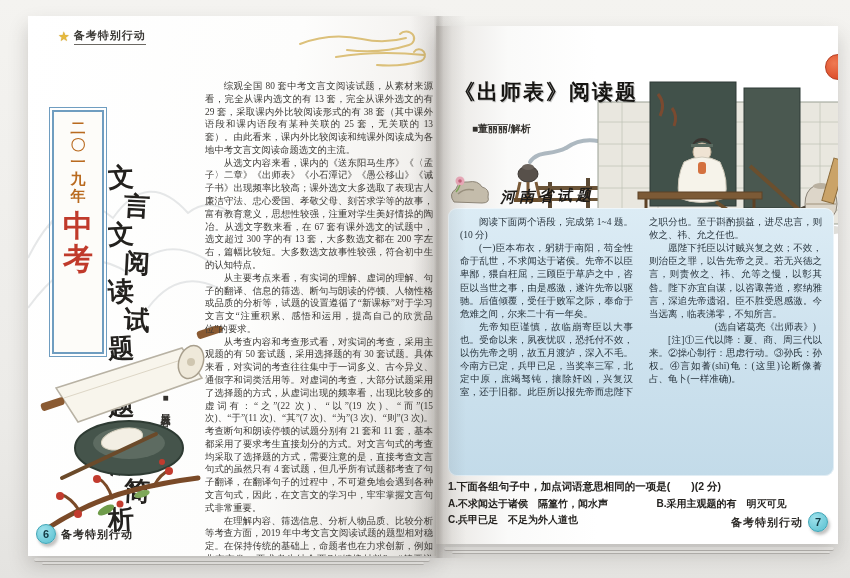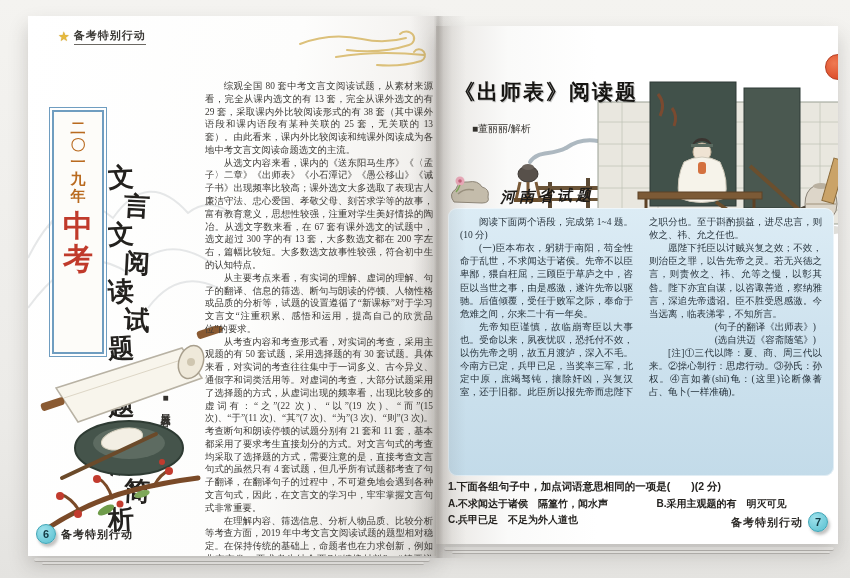--- a/index.html
+++ b/index.html
@@ -48,21 +48,21 @@
 
   .body-col { position:absolute; left:177px; top:64px; width:228px; height:456px; font-size:9.4px; line-height:1.36; color:#3a3834; text-align:justify; }
   .body-col p { text-indent:2em; margin:0; }
 
   .lp-footer { position:absolute; left:8px; top:508px; display:flex; align-items:center; gap:5px; }
   .badge { width:20px; height:20px; border-radius:50%; background:radial-gradient(circle at 35% 30%,#9fe2ec,var(--page-badge-cyan,#6cc9d8) 70%); border:1px solid #3fa4b5; color:#123a44; font-family:"Liberation Sans",sans-serif; font-size:11px; font-weight:900; display:flex; align-items:center; justify-content:center; box-shadow:2px 3px 3px rgba(80,80,78,.35); }
   .flabel { font-family:"Liberation Sans","DejaVu Sans",sans-serif; font-size:11px; font-weight:800; color:#2e2c29; letter-spacing:1px; }
 
   
   .rp-title { position:absolute; left:18px; top:52px; font-size:21px; font-weight:900; color:#161512; letter-spacing:2px; text-shadow:1px 1px 0 rgba(120,120,120,.35); }
-  .rp-byline { position:absolute; left:36px; top:96px; font-family:"Liberation Sans","DejaVu Sans",sans-serif; font-size:10px; font-weight:400; color:#33312d; }
+  .rp-byline { position:absolute; left:36px; top:96px; font-family:"Liberation Sans","DejaVu Sans",sans-serif; font-size:10px; font-weight:700; color:#33312d; }
 
   .ink-scene { position:absolute; left:66px; top:26px; }
 
   .section-row { position:absolute; left:10px; top:146px; display:flex; align-items:flex-end; gap:8px; }
   .section-label { font-size:15px; font-weight:900; font-style:italic; color:#1d1b18; letter-spacing:4px; transform:rotate(-1.5deg); }
 
   .passage-box { position:absolute; left:12px; top:182px; width:386px; height:268px; border-radius:9px; overflow:hidden; padding:8px 12px; background:linear-gradient(180deg,#dcecf5 0%,var(--passage-box-blue,#cfe3ef) 45%,#c3dbe9 100%); box-shadow:inset 0 0 0 1px rgba(255,255,255,.5); }
   .passage { column-count:2; column-gap:16px; height:100%; font-size:9.5px; line-height:1.38; color:#27333c; text-align:justify; }
   .passage p { margin:0; text-indent:2em; }
   .passage p.src { text-align:right; text-indent:0; padding-right:6px; }
@@ -258,22 +258,21 @@
         </svg>
         <span class="section-label">河南省试题</span>
       </div>
 
       <div class="passage-box">
         <div class="passage">
           <p>阅读下面两个语段，完成第 1~4 题。(10 分)</p>
           <p>(一)臣本布衣，躬耕于南阳，苟全性命于乱世，不求闻达于诸侯。先帝不以臣卑鄙，猥自枉屈，三顾臣于草庐之中，咨臣以当世之事，由是感激，遂许先帝以驱驰。后值倾覆，受任于败军之际，奉命于危难之间，尔来二十有一年矣。</p>
           <p>先帝知臣谨慎，故临崩寄臣以大事也。受命以来，夙夜忧叹，恐托付不效，以伤先帝之明，故五月渡泸，深入不毛。今南方已定，兵甲已足，当奖率三军，北定中原，庶竭驽钝，攘除奸凶，兴复汉室，还于旧都。此臣所以报先帝而忠陛下之职分也。至于斟酌损益，进尽忠言，则攸之、祎、允之任也。</p>
           <p>愿陛下托臣以讨贼兴复之效；不效，则治臣之罪，以告先帝之灵。若无兴德之言，则责攸之、祎、允等之慢，以彰其咎。陛下亦宜自谋，以咨诹善道，察纳雅言，深追先帝遗诏。臣不胜受恩感激。今当远离，临表涕零，不知所言。</p>
-          <p class="src">(句子的翻译《出师表》)</p>
-          <p class="src">(选自洪迈《容斋随笔》)</p>
+          <p class="src">(选自诸葛亮《出师表》)</p>
           <p>[注]①三代以降：夏、商、周三代以来。②操心制行：思虑行动。③孙氏：孙权。④言如蓍(shī)龟：(这里)论断像蓍占、龟卜(一样准确)。</p>
         </div>
       </div>
 
       <div class="question">
         <div class="q-stem">1.下面各组句子中，加点词语意思相同的一项是(　　)(2 分)</div>
         <div class="opts">
           <span>A.不求闻达于诸侯　隔篁竹，闻水声</span>
           <span>B.采用主观题的有　明灭可见</span>
           <span>C.兵甲已足　不足为外人道也</span>

